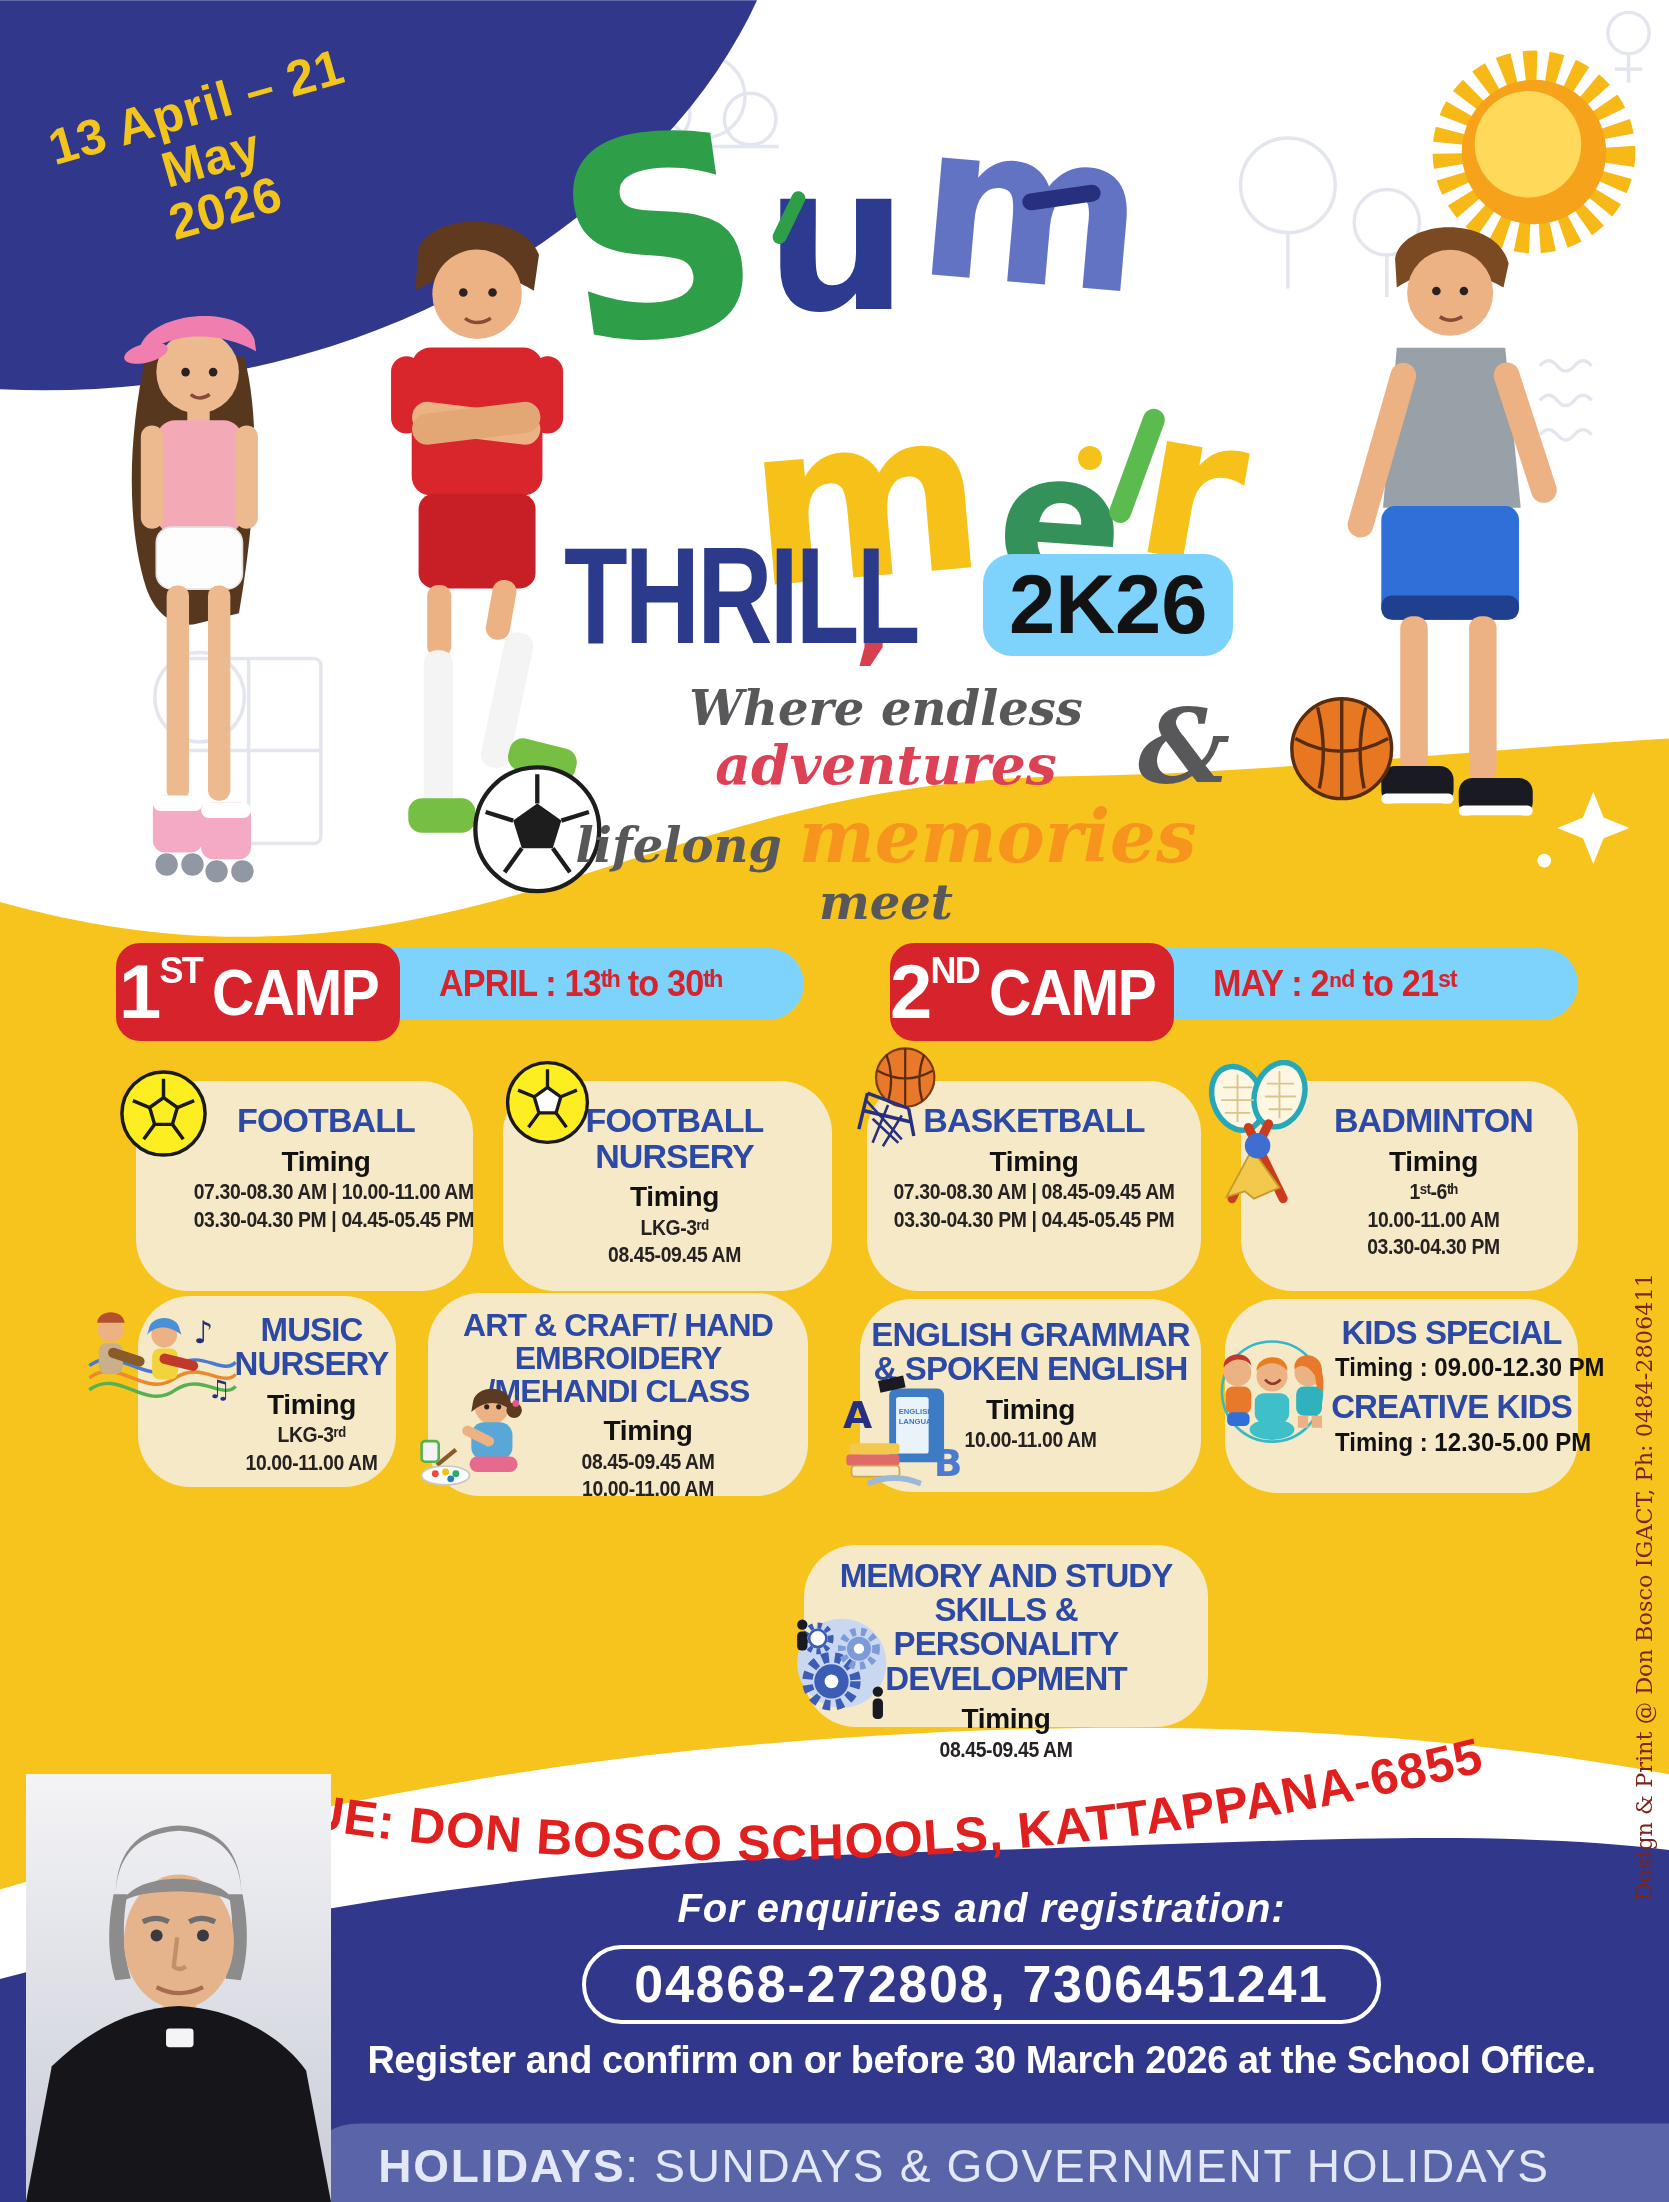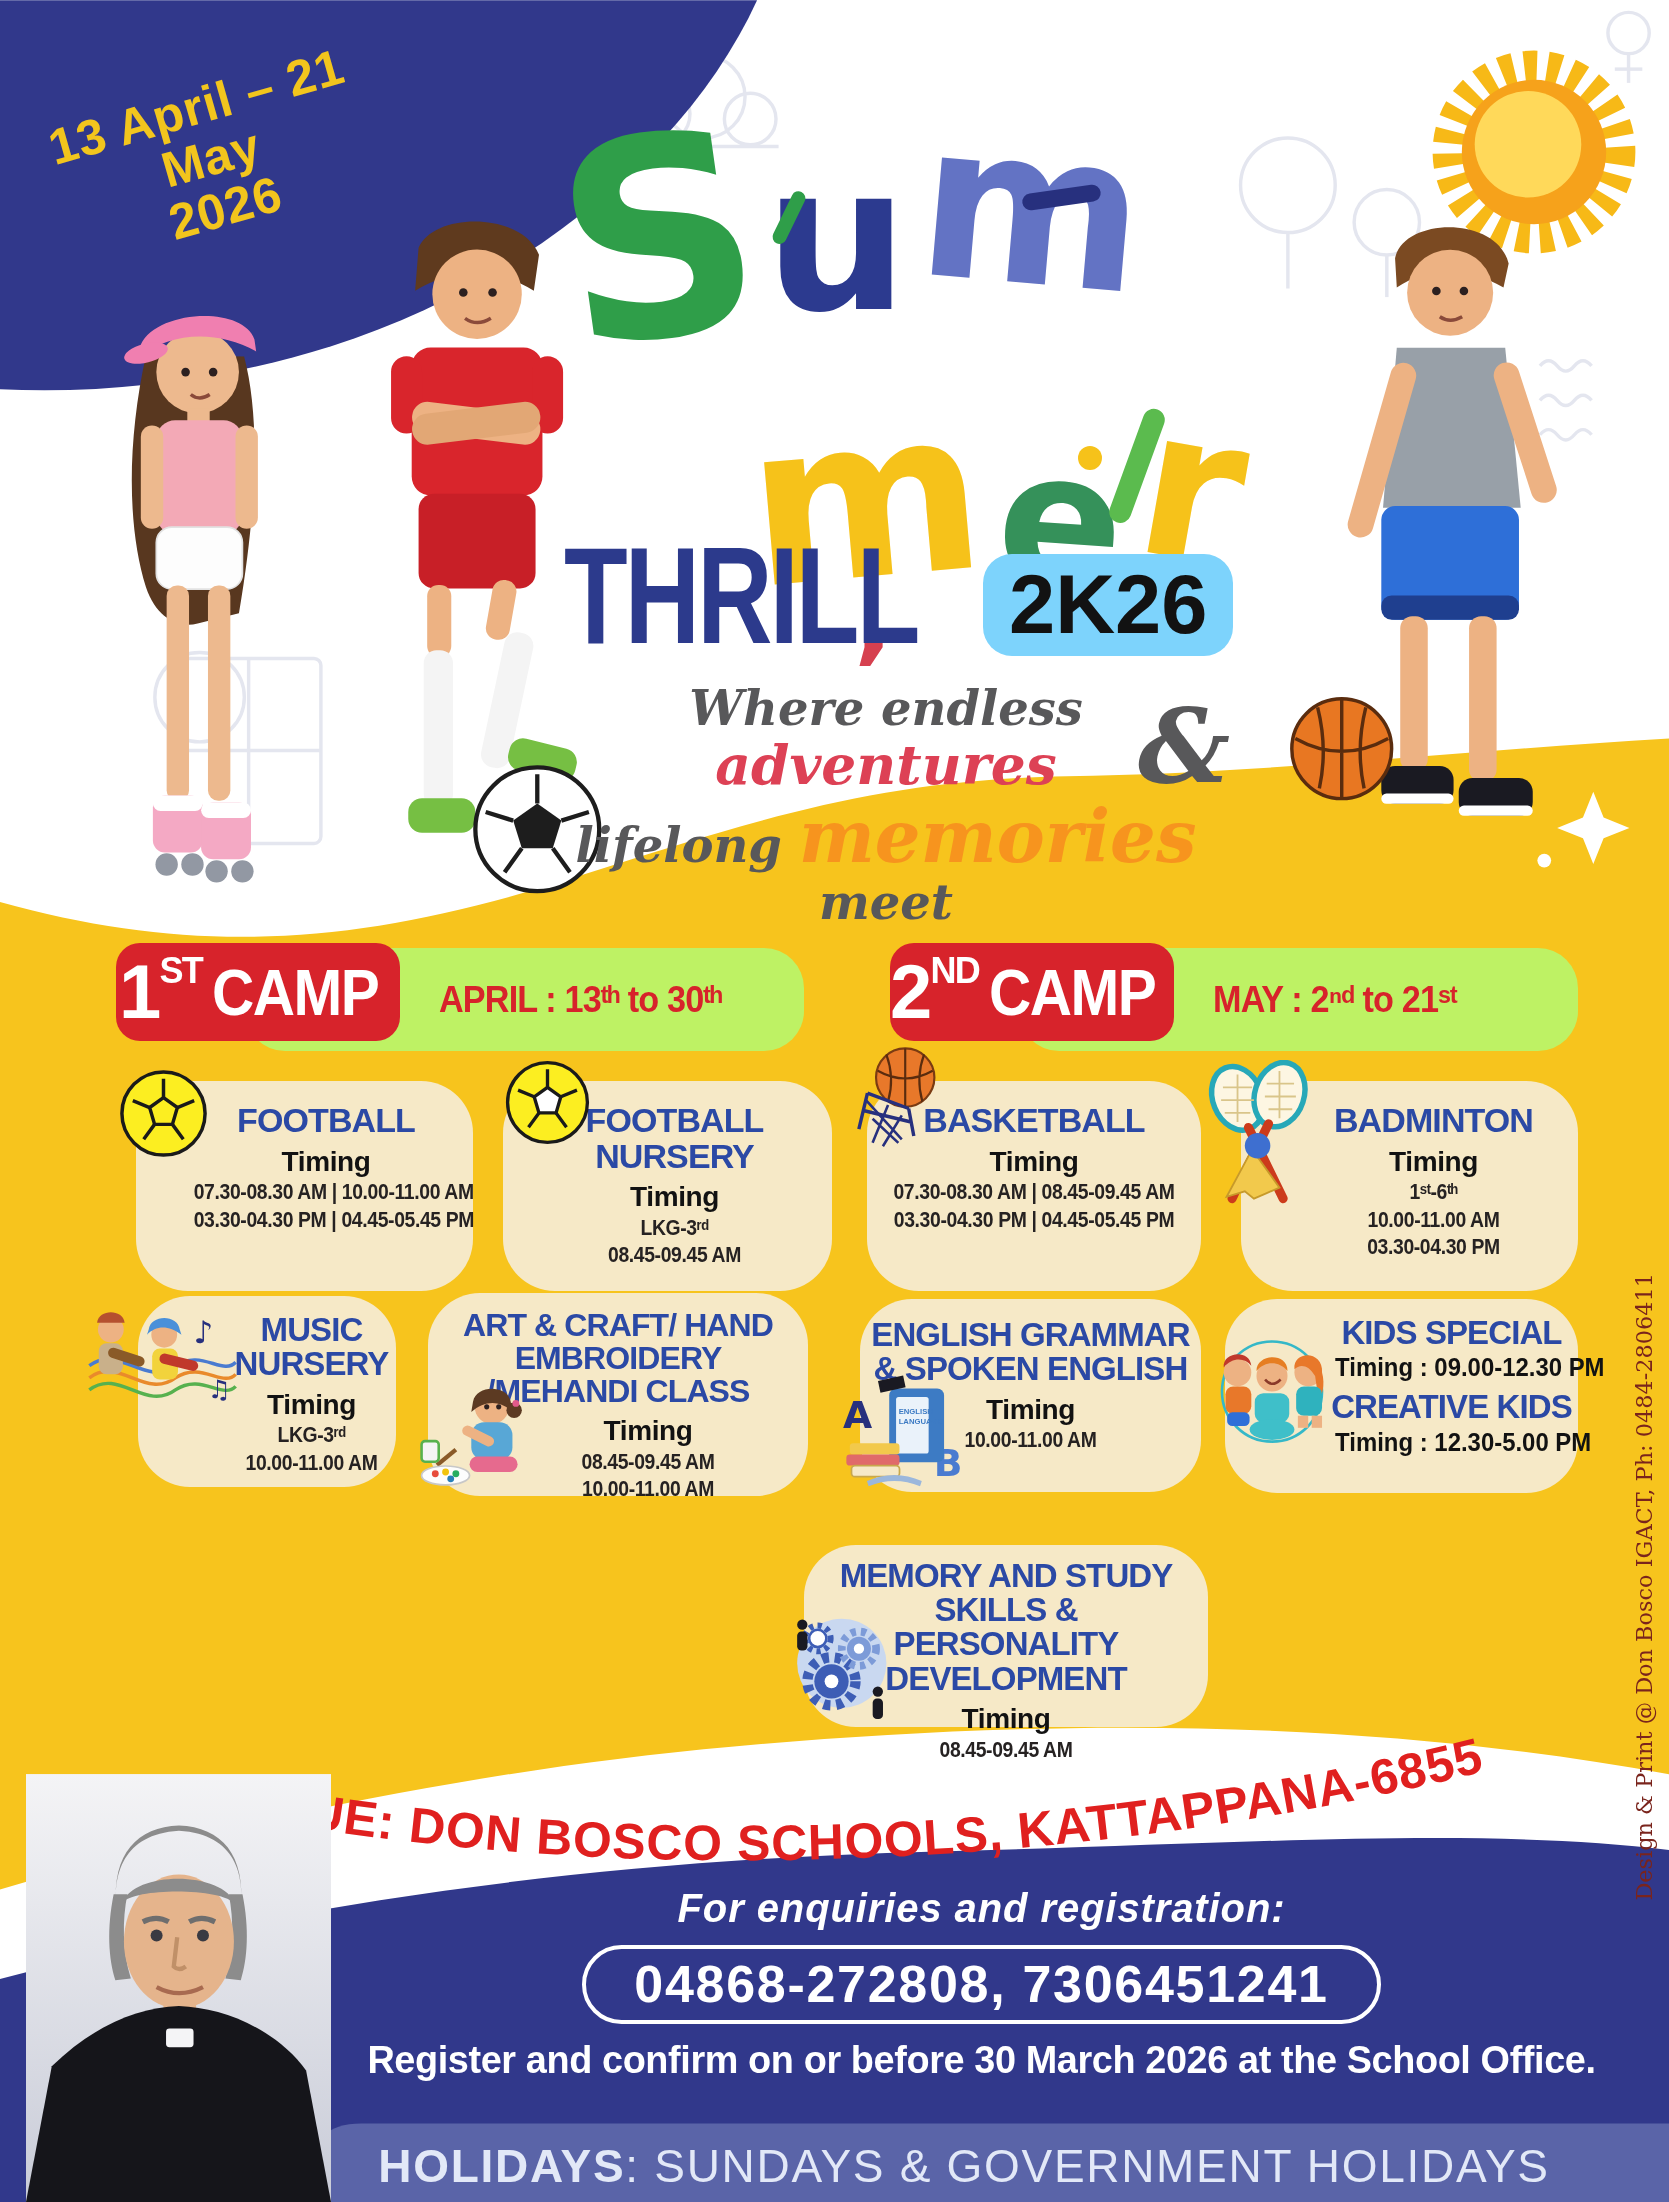--- a/index.html
+++ b/index.html
@@ -39,21 +39,21 @@
   .tagline{position:absolute;left:516px;top:682px;width:740px;z-index:3;text-align:center;
     font-family:"DejaVu Serif",serif;font-style:italic;font-weight:bold;color:#58585A;line-height:1.1;}
   .tag-l1{font-size:48px;}
   .tag-l2{font-size:48px;margin-top:1.7px;}
   .tag-adventures{color:#DD4155;font-size:55px;}
   .tag-memories{color:#F7941E;font-size:72px;}
   .tag-amp{position:absolute;right:26px;top:8.6px;font-size:102px;color:#58585A;}
 
   
   .camp{position:absolute;width:688px;height:98px;z-index:2;}
-  .camp-bar{position:absolute;left:129px;top:5.2px;width:559px;height:103px;background:#bef264;
+  .camp-bar{position:absolute;left:129px;top:5.2px;width:559px;height:72px;background:#7dd3fc;
     border-radius:40px;display:flex;align-items:center;padding-left:194px;}
   .camp-dates{color:#D7232B;font-weight:bold;font-size:36px;letter-spacing:-0.9px;
     transform:scaleX(.95);transform-origin:left center;white-space:nowrap;}
   .camp-badge{position:absolute;left:0;top:0;width:284px;height:98px;background:#D7232B;
     border-radius:24px;color:#fff;display:flex;align-items:center;justify-content:center;
     font-weight:800;letter-spacing:-1.7px;}
   .camp-num{font-size:76px;line-height:1;}
   .camp-ord{font-size:36px;line-height:1;position:relative;top:-20.6px;}
   .camp-word{font-size:65px;line-height:1;margin-left:10.3px;transform:scaleX(.9);transform-origin:left center;}
 

